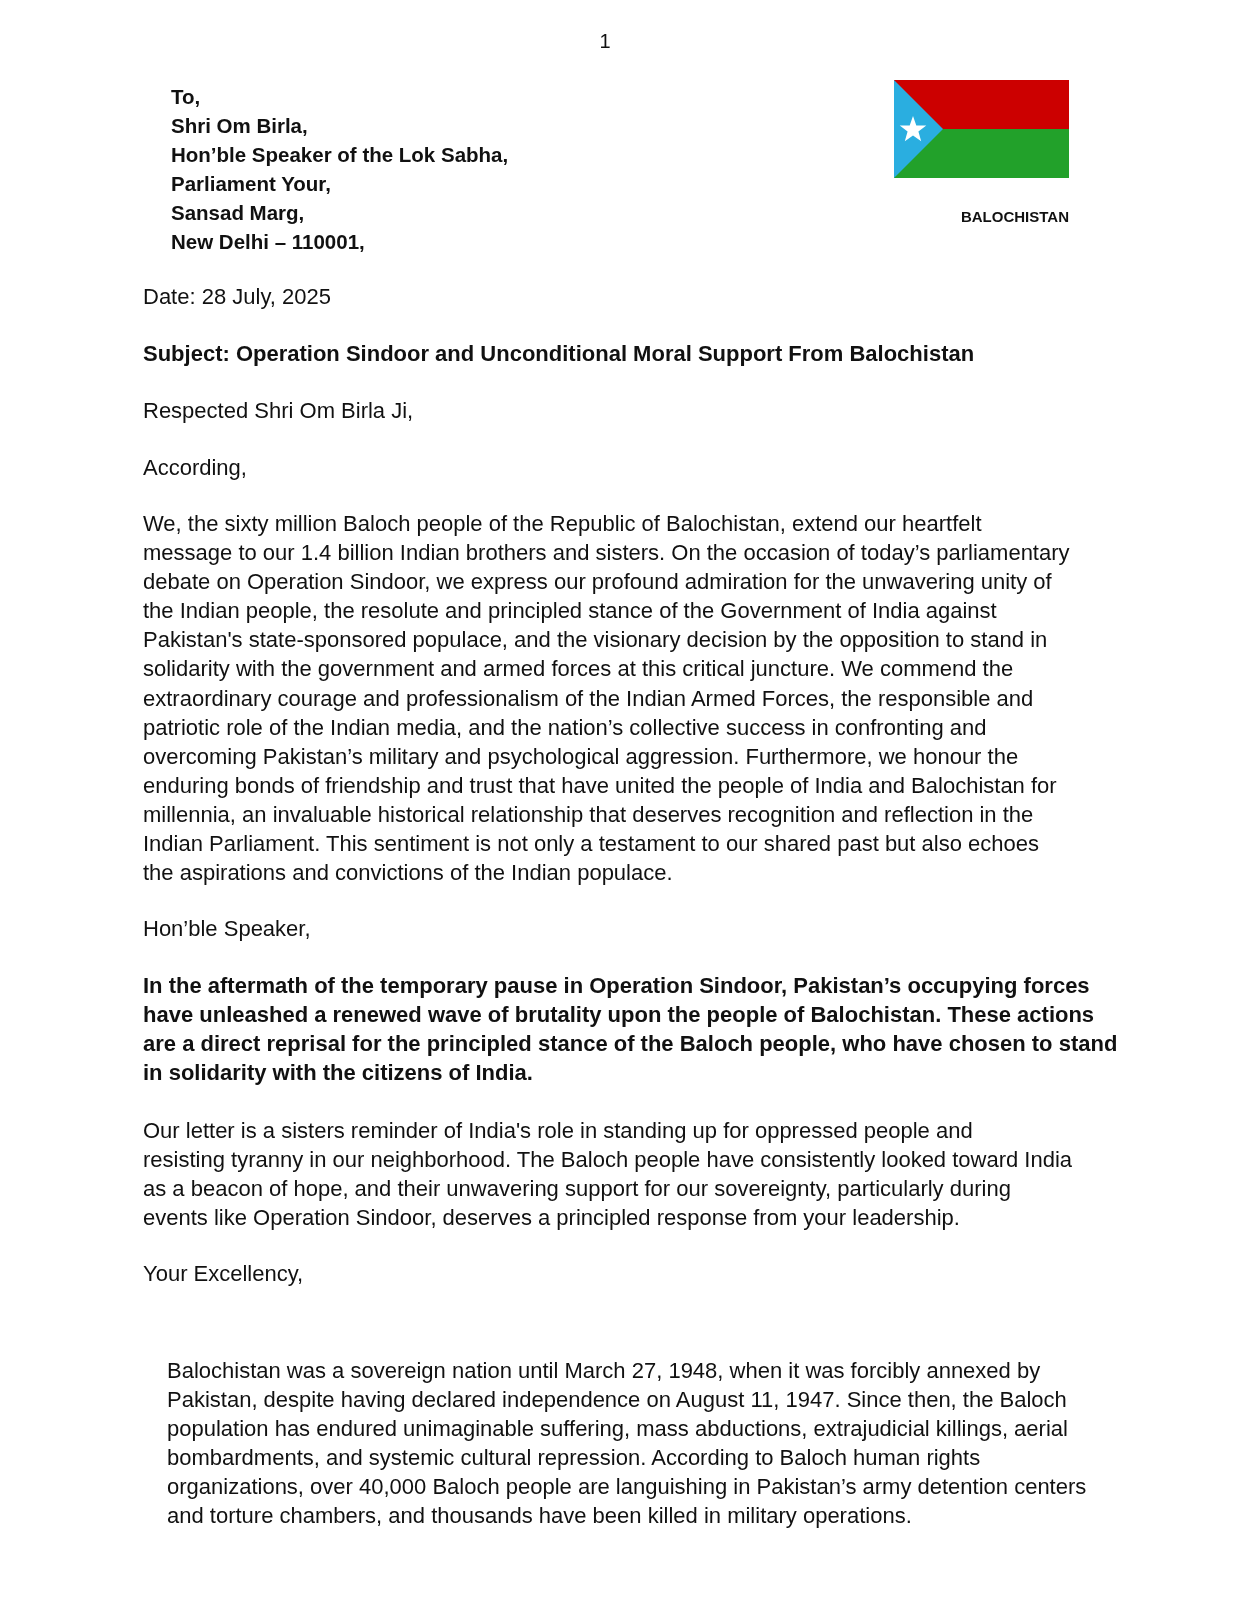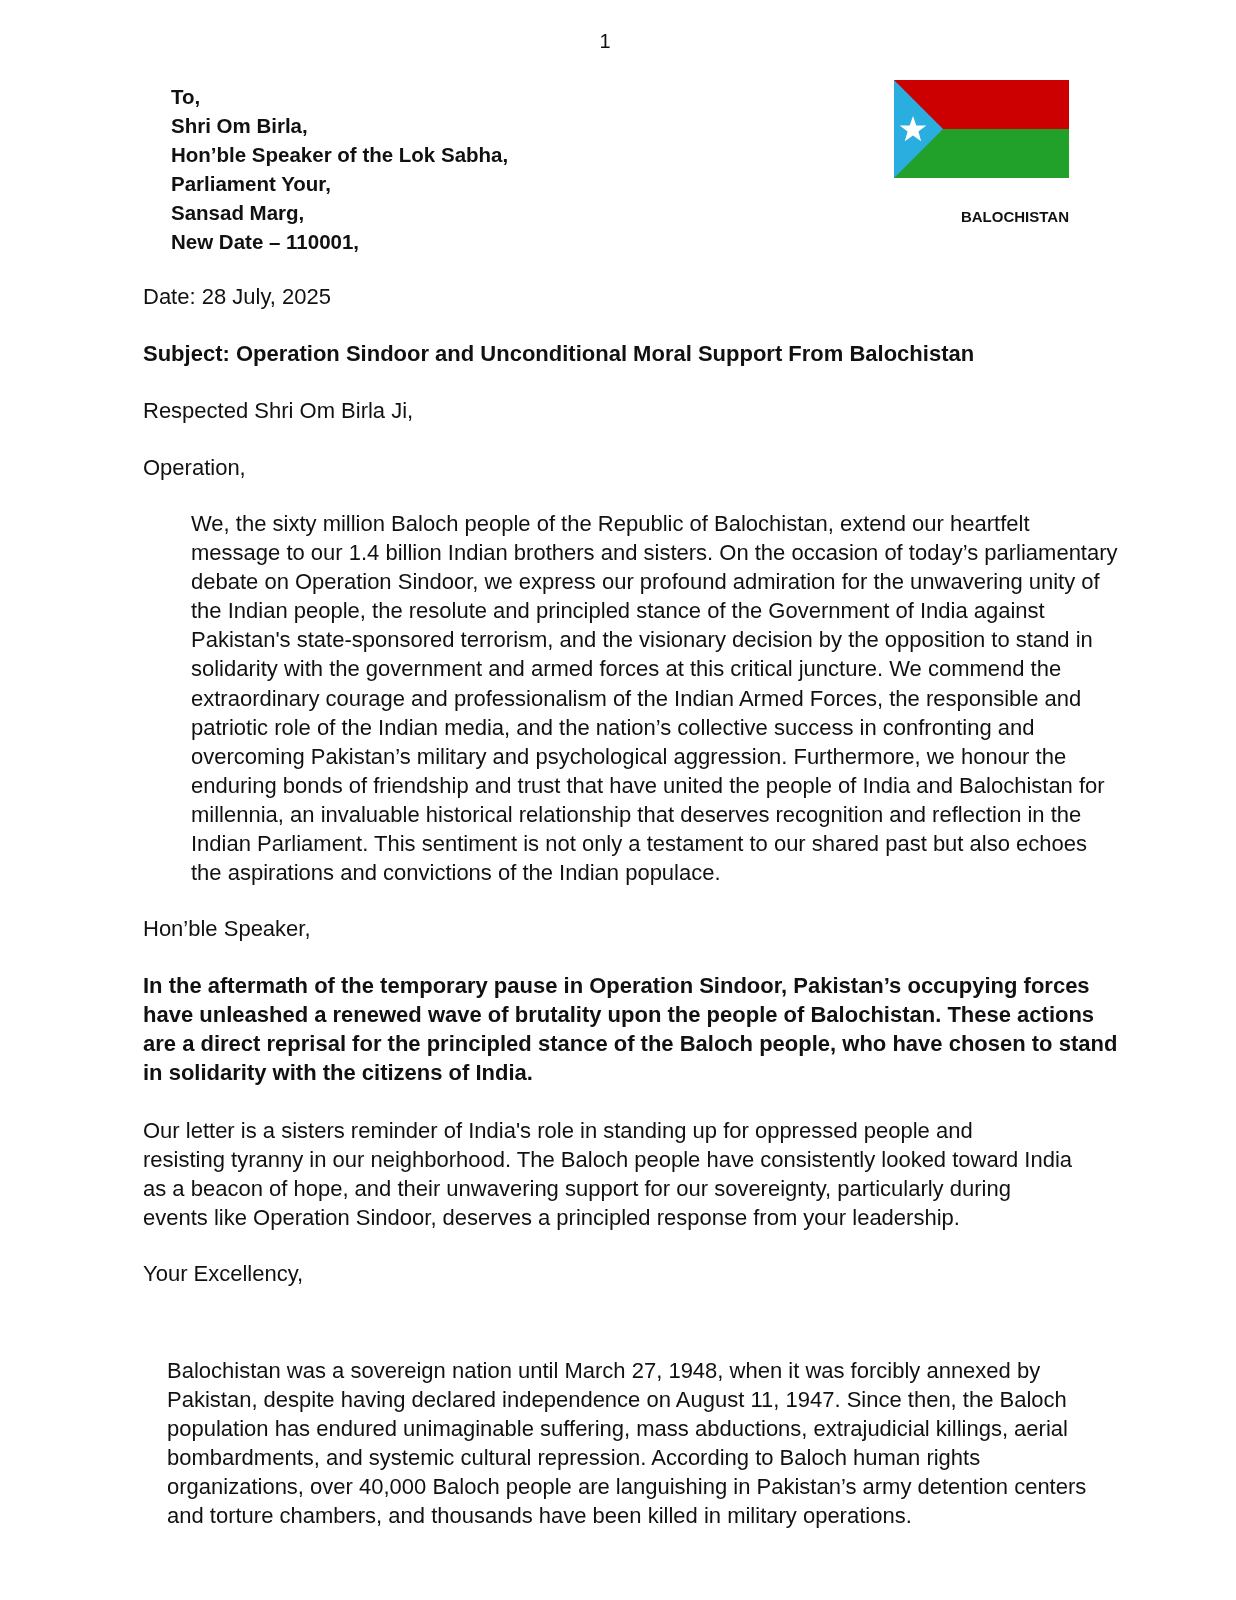--- a/index.html
+++ b/index.html
@@ -34,44 +34,44 @@
 <body>
 
 <div class="page-number">1</div>
 
 <div class="address">
   <div>To,</div>
   <div>Shri Om Birla,</div>
   <div>Hon’ble Speaker of the Lok Sabha,</div>
   <div>Parliament Your,</div>
   <div>Sansad Marg,</div>
-  <div>New Date – 110001,</div>
+  <div>New Delhi – 110001,</div>
 </div>
 
 <div class="flag">
   <svg viewBox="0 0 175 98" preserveAspectRatio="none">
     <rect id="flag-top" x="0" y="0" width="175" height="49" fill="#cc0000"></rect>
     <rect id="flag-bottom" x="0" y="49" width="175" height="49" fill="#22a12a"></rect>
     <polygon id="flag-tri" points="0,0 49,49 0,98" fill="#2aaee0"></polygon>
     <polygon id="flag-star" points="19,36 22.3,45.4 32.3,45.6 24.4,51.6 27.2,61.2 19,55.5 10.8,61.2 13.6,51.6 5.7,45.6 15.7,45.4" fill="#ffffff"></polygon>
   </svg>
 </div>
 <div class="flag-caption">BALOCHISTAN</div>
 
 <div class="text" style="top:282px;">Date: 28 July, 2025</div>
 <div class="text bold" style="top:339px;">Subject: Operation Sindoor and Unconditional Moral Support From Balochistan</div>
 <div class="text" style="top:396px;">Respected Shri Om Birla Ji,</div>
-<div class="text" style="top:453px;">Operation,</div>
+<div class="text" style="top:453px;">According,</div>
 
-<div class="text" style="top:509px;margin-left:48px;" id="p1">
+<div class="text" style="top:509px;" id="p1">
     <span class="line">We, the sixty million Baloch people of the Republic of Balochistan, extend our heartfelt</span>
     <span class="line">message to our 1.4 billion Indian brothers and sisters. On the occasion of today’s parliamentary</span>
     <span class="line">debate on Operation Sindoor, we express our profound admiration for the unwavering unity of</span>
     <span class="line">the Indian people, the resolute and principled stance of the Government of India against</span>
-    <span class="line">Pakistan's state-sponsored terrorism, and the visionary decision by the opposition to stand in</span>
+    <span class="line">Pakistan's state-sponsored populace, and the visionary decision by the opposition to stand in</span>
     <span class="line">solidarity with the government and armed forces at this critical juncture. We commend the</span>
     <span class="line">extraordinary courage and professionalism of the Indian Armed Forces, the responsible and</span>
     <span class="line">patriotic role of the Indian media, and the nation’s collective success in confronting and</span>
     <span class="line">overcoming Pakistan’s military and psychological aggression. Furthermore, we honour the</span>
     <span class="line">enduring bonds of friendship and trust that have united the people of India and Balochistan for</span>
     <span class="line">millennia, an invaluable historical relationship that deserves recognition and reflection in the</span>
     <span class="line">Indian Parliament. This sentiment is not only a testament to our shared past but also echoes</span>
     <span class="line">the aspirations and convictions of the Indian populace.</span>
   </div>
 

